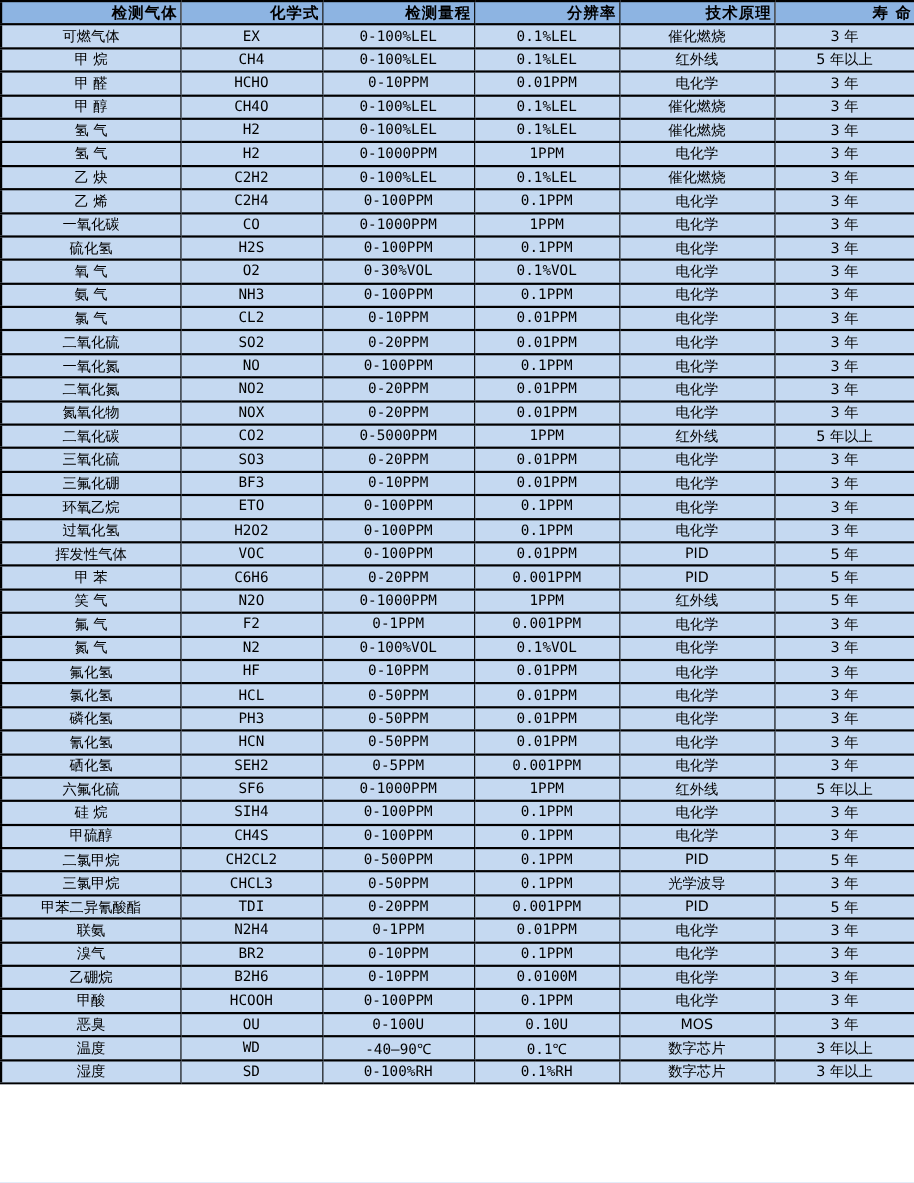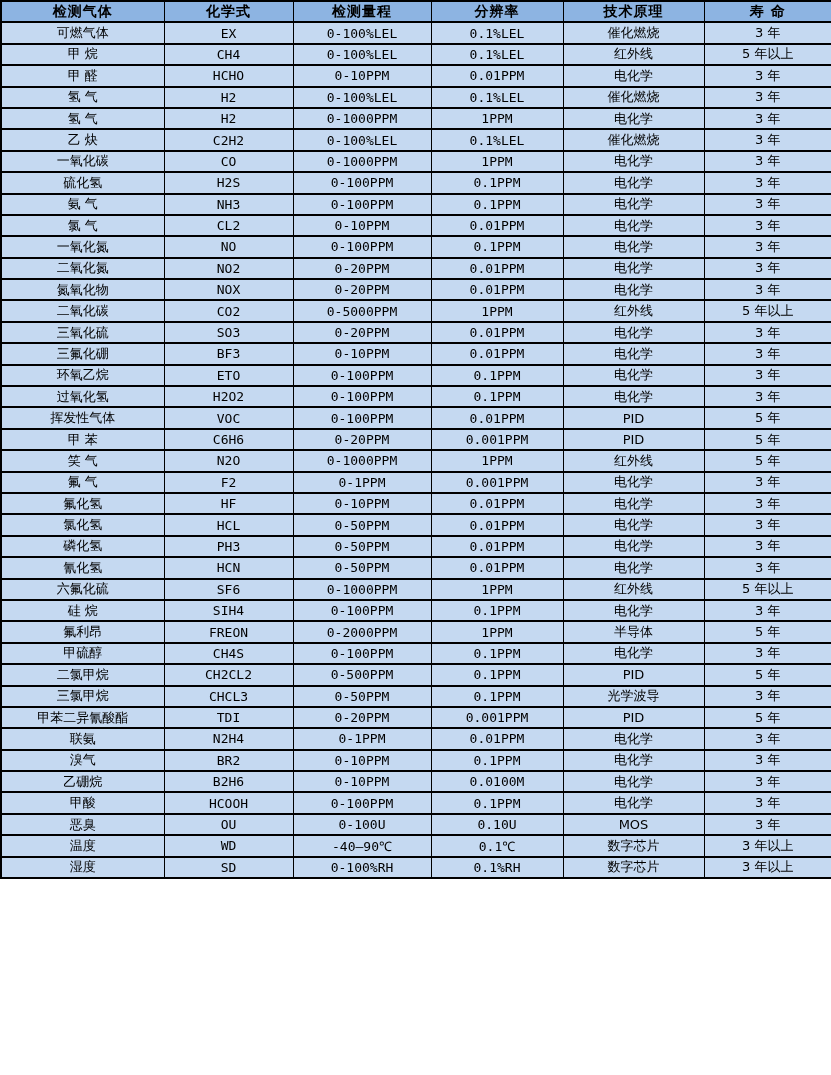--- a/index.html
+++ b/index.html
@@ -22,20 +22,21 @@
     height: 19.4px;
     overflow: hidden;
     white-space: nowrap;
     color: #000000;
   }
   table.gas-table th {
     background: #8db4e2;
     font-size: 14px;
     font-weight: bold;
     letter-spacing: 1px;
+    text-align: right;
   }
   table.gas-table td {
     background: #c5d9f1;
     font-size: 13px;
   }
   td.latin {
     font-family: "DejaVu Sans Mono", monospace;
     font-size: 12px;
     letter-spacing: 0;
   }
@@ -90,20 +91,28 @@
 
   <tr>
     <td>甲 醛</td>
     <td class="latin">HCHO</td>
     <td class="latin">0-10PPM</td>
     <td class="latin">0.01PPM</td>
     <td>电化学</td>
     <td>3 年</td>
   </tr>
 
+  <tr>
+    <td>甲 醇</td>
+    <td class="latin">CH4O</td>
+    <td class="latin">0-100%LEL</td>
+    <td class="latin">0.1%LEL</td>
+    <td>催化燃烧</td>
+    <td>3 年</td>
+  </tr>
 
   <tr>
     <td>氢 气</td>
     <td class="latin">H2</td>
     <td class="latin">0-100%LEL</td>
     <td class="latin">0.1%LEL</td>
     <td>催化燃烧</td>
     <td>3 年</td>
   </tr>
 
@@ -118,59 +127,83 @@
 
   <tr>
     <td>乙 炔</td>
     <td class="latin">C2H2</td>
     <td class="latin">0-100%LEL</td>
     <td class="latin">0.1%LEL</td>
     <td>催化燃烧</td>
     <td>3 年</td>
   </tr>
 
+  <tr>
+    <td>乙 烯</td>
+    <td class="latin">C2H4</td>
+    <td class="latin">0-100PPM</td>
+    <td class="latin">0.1PPM</td>
+    <td>电化学</td>
+    <td>3 年</td>
+  </tr>
 
   <tr>
     <td>一氧化碳</td>
     <td class="latin">CO</td>
     <td class="latin">0-1000PPM</td>
     <td class="latin">1PPM</td>
     <td>电化学</td>
     <td>3 年</td>
   </tr>
 
   <tr>
     <td>硫化氢</td>
     <td class="latin">H2S</td>
     <td class="latin">0-100PPM</td>
     <td class="latin">0.1PPM</td>
     <td>电化学</td>
     <td>3 年</td>
   </tr>
 
+  <tr>
+    <td>氧 气</td>
+    <td class="latin">O2</td>
+    <td class="latin">0-30%VOL</td>
+    <td class="latin">0.1%VOL</td>
+    <td>电化学</td>
+    <td>3 年</td>
+  </tr>
 
   <tr>
     <td>氨 气</td>
     <td class="latin">NH3</td>
     <td class="latin">0-100PPM</td>
     <td class="latin">0.1PPM</td>
     <td>电化学</td>
     <td>3 年</td>
   </tr>
 
   <tr>
     <td>氯 气</td>
     <td class="latin">CL2</td>
     <td class="latin">0-10PPM</td>
     <td class="latin">0.01PPM</td>
     <td>电化学</td>
     <td>3 年</td>
   </tr>
 
 
+  <tr>
+    <td>二氧化硫</td>
+    <td class="latin">SO2</td>
+    <td class="latin">0-20PPM</td>
+    <td class="latin">0.01PPM</td>
+    <td>电化学</td>
+    <td>3 年</td>
+  </tr>
 
   <tr>
     <td>一氧化氮</td>
     <td class="latin">NO</td>
     <td class="latin">0-100PPM</td>
     <td class="latin">0.1PPM</td>
     <td>电化学</td>
     <td>3 年</td>
   </tr>
 
@@ -267,20 +300,28 @@
 
   <tr>
     <td>氟 气</td>
     <td class="latin">F2</td>
     <td class="latin">0-1PPM</td>
     <td class="latin">0.001PPM</td>
     <td>电化学</td>
     <td>3 年</td>
   </tr>
 
+  <tr>
+    <td>氮 气</td>
+    <td class="latin">N2</td>
+    <td class="latin">0-100%VOL</td>
+    <td class="latin">0.1%VOL</td>
+    <td>电化学</td>
+    <td>3 年</td>
+  </tr>
 
   <tr>
     <td>氟化氢</td>
     <td class="latin">HF</td>
     <td class="latin">0-10PPM</td>
     <td class="latin">0.01PPM</td>
     <td>电化学</td>
     <td>3 年</td>
   </tr>
 
@@ -304,47 +345,47 @@
 
   <tr>
     <td>氰化氢</td>
     <td class="latin">HCN</td>
     <td class="latin">0-50PPM</td>
     <td class="latin">0.01PPM</td>
     <td>电化学</td>
     <td>3 年</td>
   </tr>
 
+  <tr>
+    <td>硒化氢</td>
+    <td class="latin">SEH2</td>
+    <td class="latin">0-5PPM</td>
+    <td class="latin">0.001PPM</td>
+    <td>电化学</td>
+    <td>3 年</td>
+  </tr>
 
   <tr>
     <td>六氟化硫</td>
     <td class="latin">SF6</td>
     <td class="latin">0-1000PPM</td>
     <td class="latin">1PPM</td>
     <td>红外线</td>
     <td>5 年以上</td>
   </tr>
 
   <tr>
     <td>硅 烷</td>
     <td class="latin">SIH4</td>
     <td class="latin">0-100PPM</td>
     <td class="latin">0.1PPM</td>
     <td>电化学</td>
     <td>3 年</td>
   </tr>
 
-  <tr>
-    <td>氟利昂</td>
-    <td class="latin">FREON</td>
-    <td class="latin">0-2000PPM</td>
-    <td class="latin">1PPM</td>
-    <td>半导体</td>
-    <td>5 年</td>
-  </tr>
 
   <tr>
     <td>甲硫醇</td>
     <td class="latin">CH4S</td>
     <td class="latin">0-100PPM</td>
     <td class="latin">0.1PPM</td>
     <td>电化学</td>
     <td>3 年</td>
   </tr>
 

